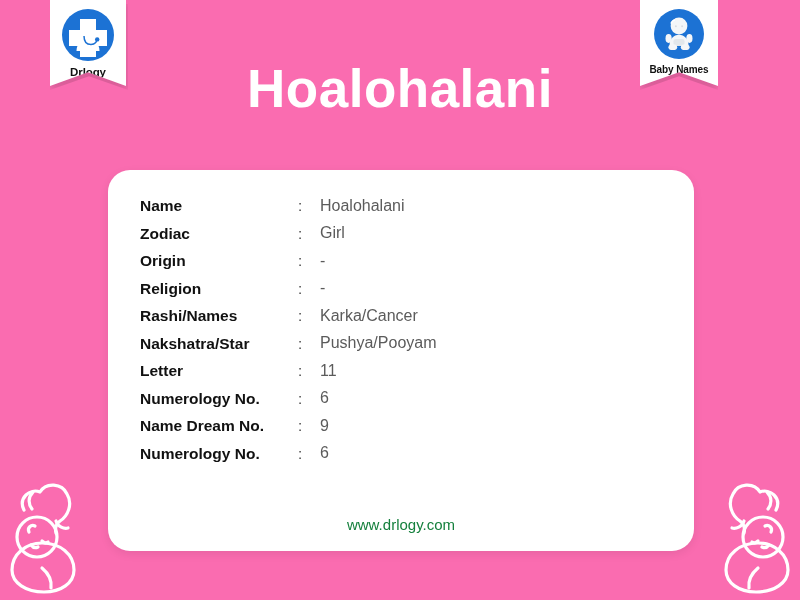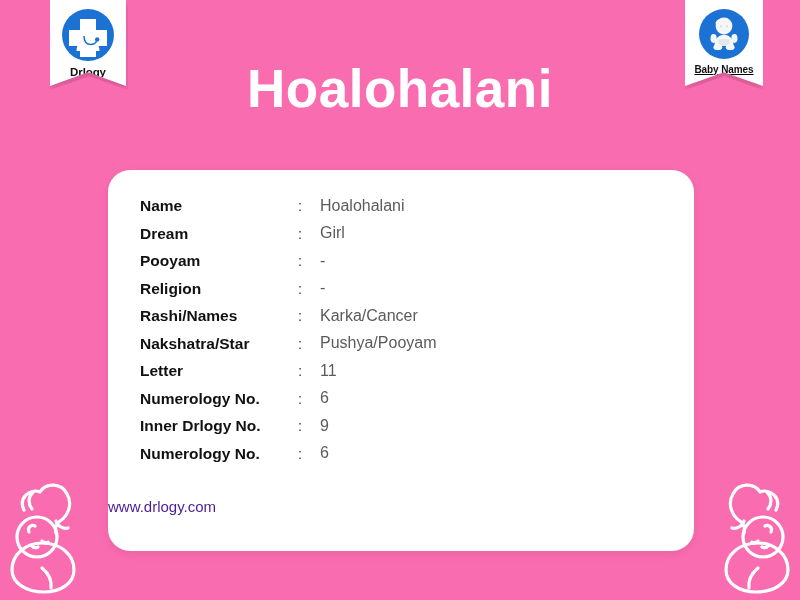--- a/index.html
+++ b/index.html
@@ -30,21 +30,21 @@
     position:absolute;
     top:4px;
     width:78px;
     height:86px;
     background:rgba(0,0,0,0.12);
     -webkit-clip-path: polygon(0 0, 100% 0, 100% 100%, 50% 84%, 0 100%);
     clip-path: polygon(0 0, 100% 0, 100% 100%, 50% 84%, 0 100%);
     filter:blur(3px);
   }
   #ribbon-left, #ribbon-left-shadow { left:50px; }
-  #ribbon-right, #ribbon-right-shadow { left:685px;text-decoration:underline; }
+  #ribbon-right, #ribbon-right-shadow { left:640px; }
   #ribbon-left  { width:76px; }
   #ribbon-right { width:78px; }
 
   .badge-circle {
     width:52px; height:52px; border-radius:50%;
     background:#1c72d4;
     display:flex; align-items:center; justify-content:center;
   }
   #ribbon-right .badge-circle { width:50px; height:50px; }
   .badge-label {
@@ -110,23 +110,23 @@
   }
   td.value {
     color:#5b5b5b;
     font-size:16px;
     white-space:nowrap;
   }
 
   .site-url {
     position:absolute;
     left:0; right:0;
-    bottom:36px;
-    text-align:left;
-    color:#4c1d95;
+    bottom:18px;
+    text-align:center;
+    color:#15803d;
     font-size:15px;
     text-decoration:none;
   }
 
   
   .balloons {
     position:absolute;
     left:520px;
     top:270px;
     width:110px;
@@ -211,26 +211,26 @@
 
 <div class="card">
   <table class="info-table">
     <tbody>
         <tr>
           <td class="label">Name</td>
           <td class="colon">:</td>
           <td class="value">Hoalohalani</td>
         </tr>
         <tr>
-          <td class="label">Dream</td>
+          <td class="label">Zodiac</td>
           <td class="colon">:</td>
           <td class="value">Girl</td>
         </tr>
         <tr>
-          <td class="label">Pooyam</td>
+          <td class="label">Origin</td>
           <td class="colon">:</td>
           <td class="value">-</td>
         </tr>
         <tr>
           <td class="label">Religion</td>
           <td class="colon">:</td>
           <td class="value">-</td>
         </tr>
         <tr>
           <td class="label">Rashi/Names</td>
@@ -246,21 +246,21 @@
           <td class="label">Letter</td>
           <td class="colon">:</td>
           <td class="value">11</td>
         </tr>
         <tr>
           <td class="label">Numerology No.</td>
           <td class="colon">:</td>
           <td class="value">6</td>
         </tr>
         <tr>
-          <td class="label">Inner Drlogy No.</td>
+          <td class="label">Name Dream No.</td>
           <td class="colon">:</td>
           <td class="value">9</td>
         </tr>
         <tr>
           <td class="label">Numerology No.</td>
           <td class="colon">:</td>
           <td class="value">6</td>
         </tr>
       </tbody>
   </table>

